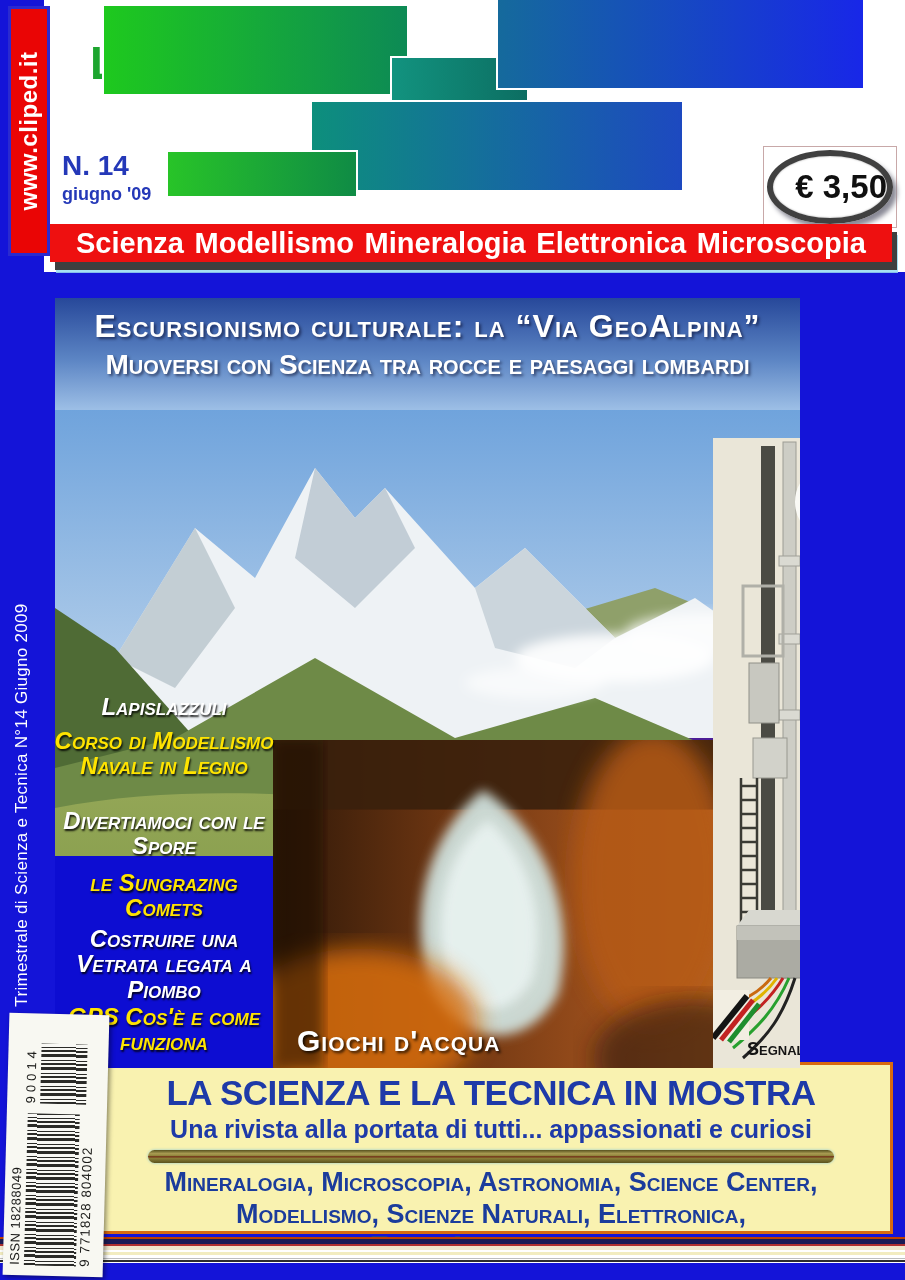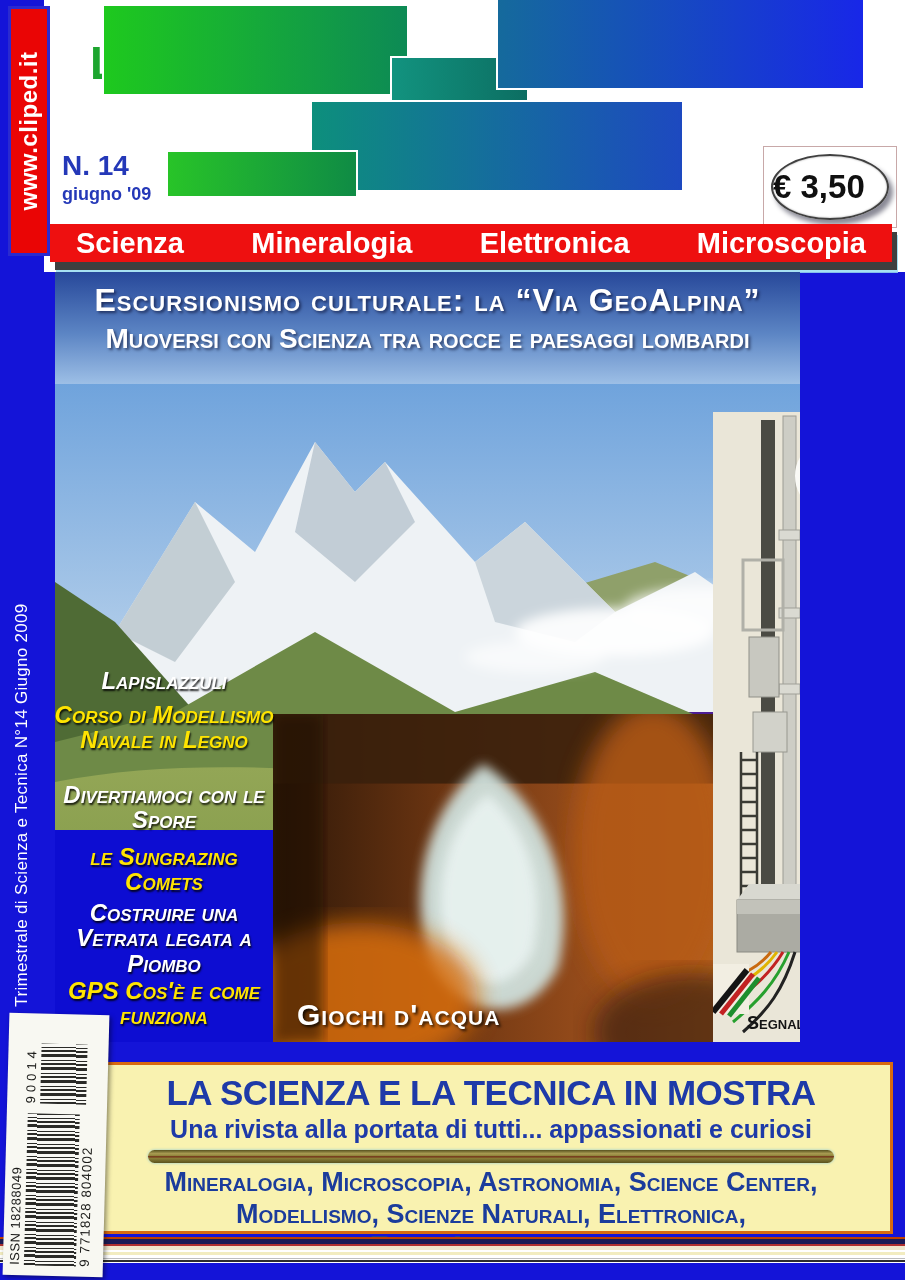--- a/index.html
+++ b/index.html
@@ -27,33 +27,33 @@
   .w-scienza{left:454px;top:0px;background:linear-gradient(90deg,#156A9C,#1827E8);}
   .w-tecnica{left:268px;top:102px;background:linear-gradient(90deg,#0D8F7C,#1D49C0);}
   .w-edella{left:124px;top:152px;font-size:44px;background:linear-gradient(90deg,#28C428,#0F8B45);}
 
   .issue-no{position:absolute;left:18px;top:150px;font-size:28px;font-weight:bold;color:#2438B8;}
   .issue-date{position:absolute;left:18px;top:184px;font-size:18px;font-weight:bold;color:#2438B8;}
 
   
   .price-badge{position:absolute;left:719px;top:146px;width:132px;height:80px;background:#fff;
                border:1px solid #C8A8A8;display:flex;align-items:center;justify-content:center;}
-  .price-oval{width:114px;height:62px;border:2px solid #404040;border-radius:50%;
+  .price-oval{width:114px;height:62px;border:6px solid #404040;border-radius:50%;
               box-shadow:4px 5px 5px #8A8A96, inset 0 0 2px #999;
-              display:flex;align-items:center;justify-content:flex-start;}
+              display:flex;align-items:center;justify-content:flex-end;}
   .price-oval span{font-size:33px;font-weight:bold;color:#101010;}
 
   
   .cat-bar{position:absolute;left:50px;top:224px;width:842px;height:38px;background:#EE1010;
            box-shadow:5px 8px 0 #3F3F3F,6px 11px 0 rgba(150,220,240,.85);
            display:flex;align-items:center;justify-content:space-between;padding:0 26px;box-sizing:border-box;}
   .cat-bar span{color:#fff;font-weight:bold;font-size:29px;}
 
   
-  .photo{position:absolute;left:55px;top:272px;width:745px;height:770px;overflow:hidden;background:#4c1d95;}
+  .photo{position:absolute;left:55px;top:298px;width:745px;height:770px;overflow:hidden;background:#4c1d95;}
   .feature-hd{position:absolute;left:0;top:0;width:100%;height:112px;
               background:linear-gradient(180deg,#27489A 0%,#5C85C4 55%,#9DBFE6 100%);
               color:#fff;text-align:center;font-weight:bold;font-variant:small-caps;
               text-shadow:2px 2px 3px rgba(0,0,30,.55);z-index:4;}
   .feature-hd .l1{font-size:32px;margin-top:10px;letter-spacing:1px;}
   .feature-hd .l2{font-size:28px;margin-top:4px;}
 
   .scene{position:absolute;left:0;top:110px;width:823px;height:660px;z-index:1;}
 
   .blue-panel{position:absolute;left:0;top:558px;width:218px;height:212px;background:#0D0DD2;z-index:2;}
@@ -130,20 +130,21 @@
       </div>
     </div>
   </div>
 
   <div class="url-strip">
     <span>www.cliped.it</span>
   </div>
 
   <div class="cat-bar">
     <span>Scienza</span>
+    <span>Modellismo</span>
     <span>Mineralogia</span>
     <span>Elettronica</span>
     <span>Microscopia</span>
   </div>
 
   <div class="photo">
 
     <div class="feature-hd">
       <div class="l1">Escursionismo culturale: la “Via GeoAlpina”</div>
       <div class="l2">Muoversi con Scienza tra rocce e paesaggi lombardi</div>

